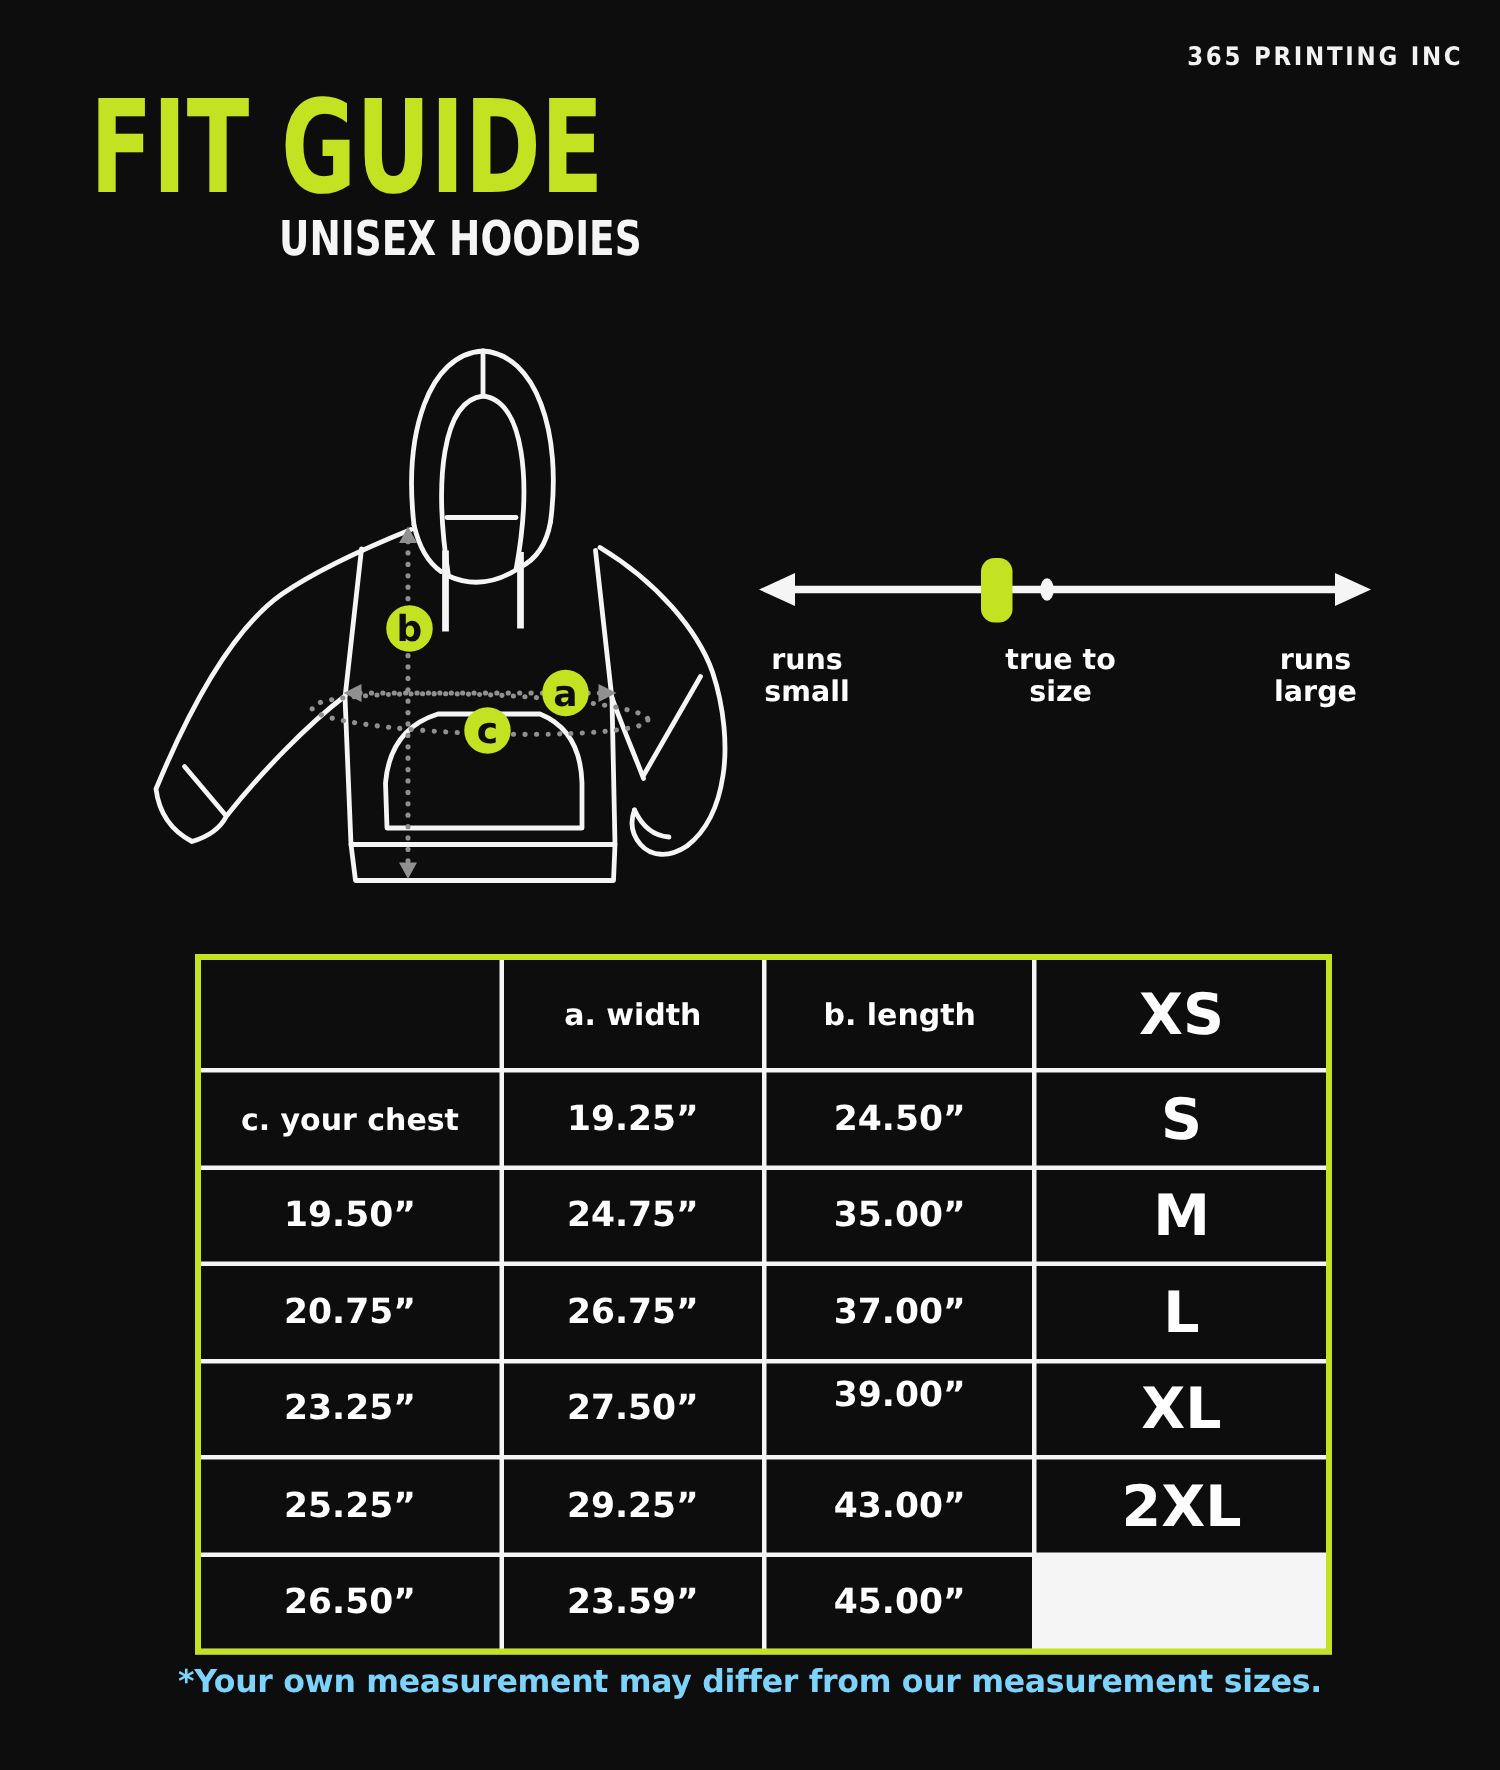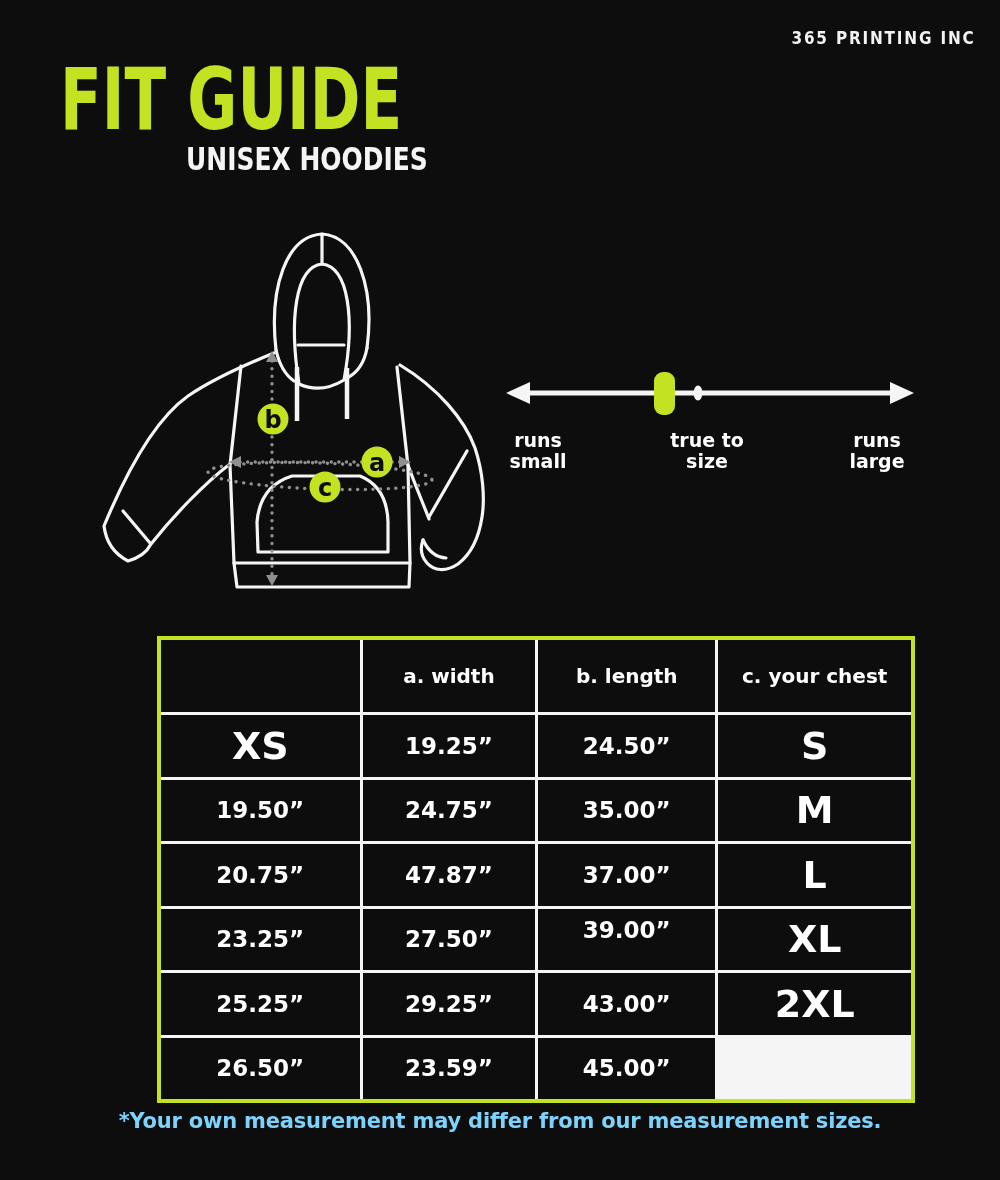--- a/index.html
+++ b/index.html
@@ -45,21 +45,21 @@
   }
   .scale-label.l { left:-32px; }
   .scale-label.c { left:137px; }
   .scale-label.r { left:307px; }
   
   .size-table {
     position:absolute; left:130px; top:636px; width:758px; height:467px;
     box-sizing:border-box; border:4px solid #c2e222;
     display:grid; grid-template-columns:268fr 233fr 239fr 260fr;
     grid-template-rows:72px repeat(6, 1fr);
-    gap:3px; background:#f5f5f5;margin-left:27px;
+    gap:3px; background:#f5f5f5;
   }
   .cell {
     background:#0d0d0d; color:#fff; font-weight:bold;
     display:flex; align-items:center; justify-content:center;
   }
   .cell.head { font-size:20px; }
   .cell.size { font-size:38px; }
   .cell.val  { font-size:23px; }
   .cell.raised { padding-bottom:18px; }
   
@@ -132,34 +132,34 @@
     <div class="scale-label c">true to
 size</div>
     <div class="scale-label r">runs
 large</div>
   </div>
 
   <div class="size-table">
     <div class="cell head"></div>
     <div class="cell head">a. width</div>
     <div class="cell head">b. length</div>
+    <div class="cell size">XS</div>
+
     <div class="cell head">c. your chest</div>
-
-    <div class="cell size">XS</div>
     <div class="cell val">19.25”</div>
     <div class="cell val">24.50”</div>
 
     <div class="cell size">S</div>
     <div class="cell val">19.50”</div>
     <div class="cell val">24.75”</div>
     <div class="cell val">35.00”</div>
 
     <div class="cell size">M</div>
     <div class="cell val">20.75”</div>
-    <div class="cell val">47.87”</div>
+    <div class="cell val">26.75”</div>
     <div class="cell val">37.00”</div>
 
     <div class="cell size">L</div>
     <div class="cell val">23.25”</div>
     <div class="cell val">27.50”</div>
     <div class="cell val raised">39.00”</div>
 
     <div class="cell size">XL</div>
     <div class="cell val">25.25”</div>
     <div class="cell val">29.25”</div>

